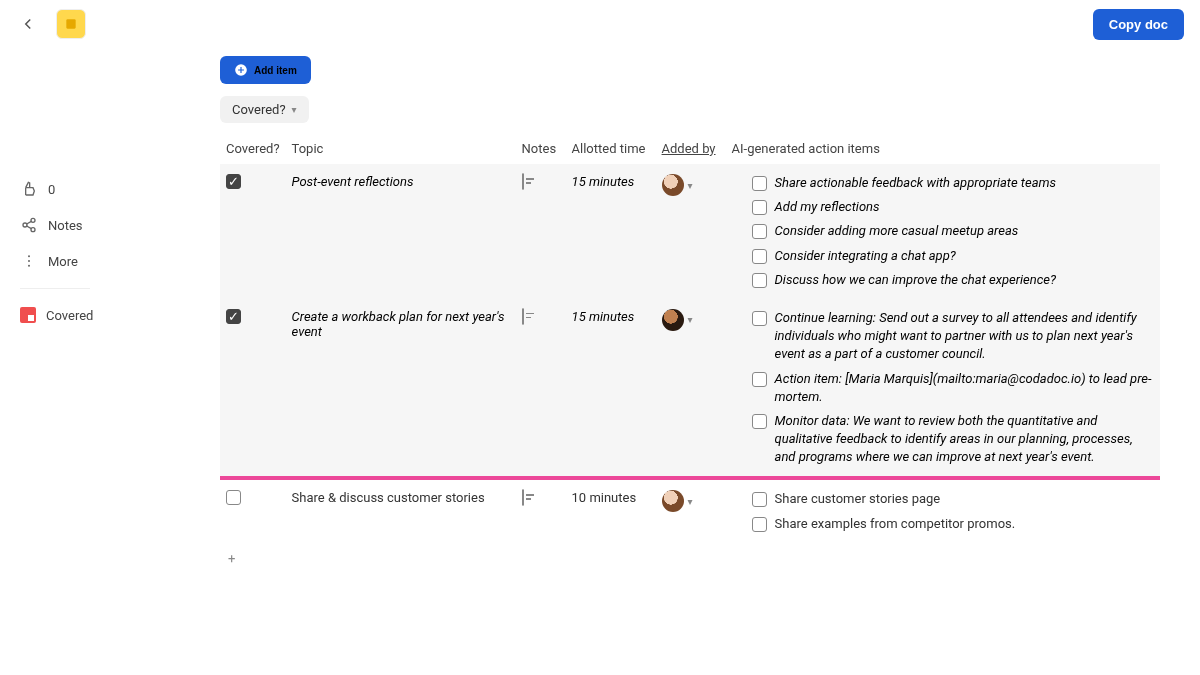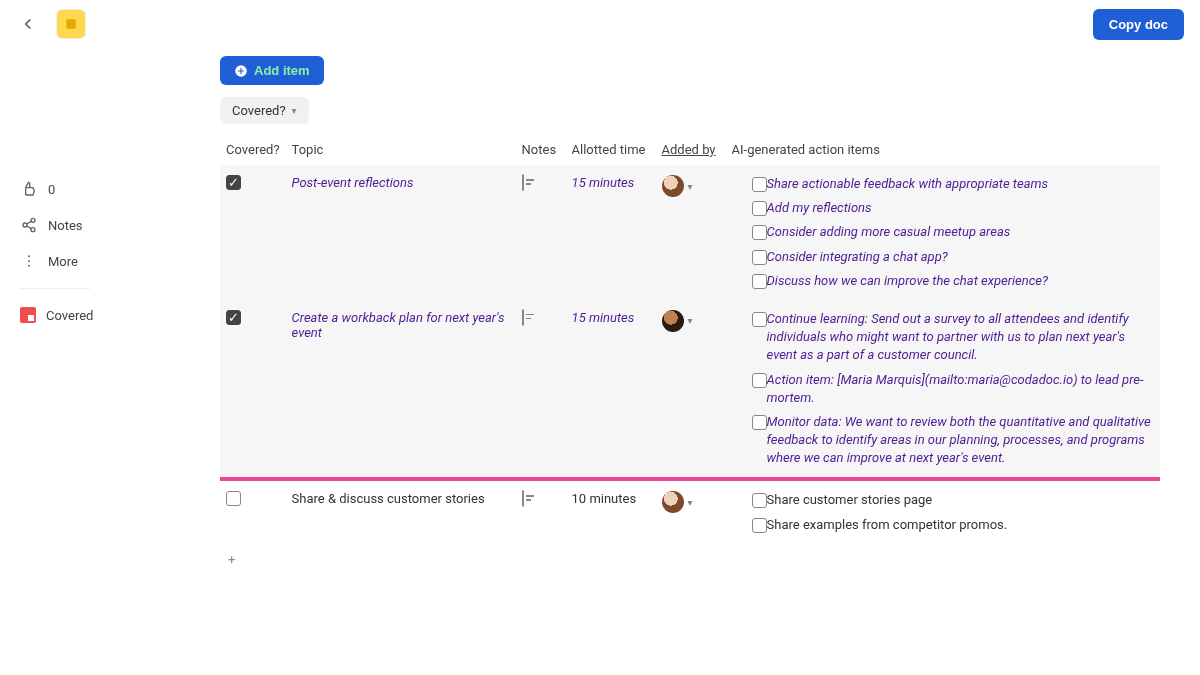--- a/index.html
+++ b/index.html
@@ -11,21 +11,21 @@
 .doc-icon { width: 30px; height: 30px; background: #ffd84d; border-radius: 6px; display: flex; align-items: center; justify-content: center; border: 1px solid #eee; }
 .copy-btn { background: #1e5fd6; color: #fff; border: none; padding: 8px 16px; border-radius: 6px; font-weight: 700; font-size: 13px; cursor: pointer; }
 
 .sidebar { width: 120px; padding-top: 180px; padding-left: 20px; display: flex; flex-direction: column; gap: 18px; }
 .side-item { display: flex; align-items: center; gap: 10px; color: #444; cursor: pointer; font-size: 13px; }
 .side-icon { width: 18px; height: 18px; display: flex; align-items: center; justify-content: center; color: #666; }
 .gallery-icon { width: 16px; height: 16px; background: #f04e4e; border-radius: 2px; position: relative; }
 .gallery-icon::after { content: ""; position: absolute; right: 2px; bottom: 2px; width: 6px; height: 6px; background: #fff; }
 
 .main { flex: 1; padding-top: 56px; padding-left: 100px; padding-right: 40px; }
-.add-btn { background: #1e5fd6; color: #86efac; border: none; padding: 7px 14px; border-radius: 6px; font-weight: 600; font-size: 13px; cursor: pointer; display: inline-flex; align-items: center; gap: 6px; }
+.add-btn { background: #1e5fd6; color: #000000; border: none; padding: 7px 14px; border-radius: 6px; font-weight: 600; font-size: 10px; cursor: pointer; display: inline-flex; align-items: center; gap: 6px; }
 .filter-chip { margin-top: 12px; display: inline-flex; align-items: center; gap: 6px; background: #f1f1f1; padding: 6px 12px; border-radius: 6px; font-size: 13px; cursor: pointer; }
 
 .table { margin-top: 10px; width: 100%; border-collapse: collapse; }
 .table th { text-align: left; font-weight: 400; color: #444; padding: 8px 6px; font-size: 13px; }
 .table td { padding: 10px 6px; vertical-align: top; font-size: 13px; }
 .row-highlight td { background: #f6f6f6; }
 .col-covered { width: 60px; }
 .col-topic { width: 230px; }
 .col-notes { width: 50px; }
 .col-time { width: 90px; }
@@ -40,23 +40,23 @@
 .note-icon.faded { border-color: #ccc; }
 .note-icon.faded::before, .note-icon.faded::after { background: #ccc; }
 
 .avatar { width: 22px; height: 22px; border-radius: 50%; display: inline-block; }
 .av1 { background: radial-gradient(circle at 40% 35%, #f0d0b8 35%, #7a4a2a 36%); }
 .av2 { background: radial-gradient(circle at 40% 35%, #c08050 35%, #2a1a10 36%); }
 .avatar-wrap { display: flex; align-items: center; gap: 4px; }
 .chev { color: #888; font-size: 10px; cursor: pointer; }
 
 .ai-list { display: flex; flex-direction: column; gap: 6px; }
-.ai-item { display: flex; align-items: flex-start; gap: 0; line-height: 1.4; padding-left: 20px; }
+.ai-item { display: flex; align-items: flex-start; gap: 8px; line-height: 1.4; padding-left: 20px; }
 .ai-item .checkbox { flex-shrink: 0; margin-top: 2px; }
-.italic { font-style: italic; color: #4c1d95; }
+.italic { font-style: italic; color: #000000; }
 .add-row { padding: 8px; color: #888; cursor: pointer; }
 .row-border td { border-top: 4px solid #ec4899; }
 </style>
 </head>
 <body>
 
 <div class="app">
   <div class="topbar">
     <div class="topbar-left">
       <div class="back-arrow">

